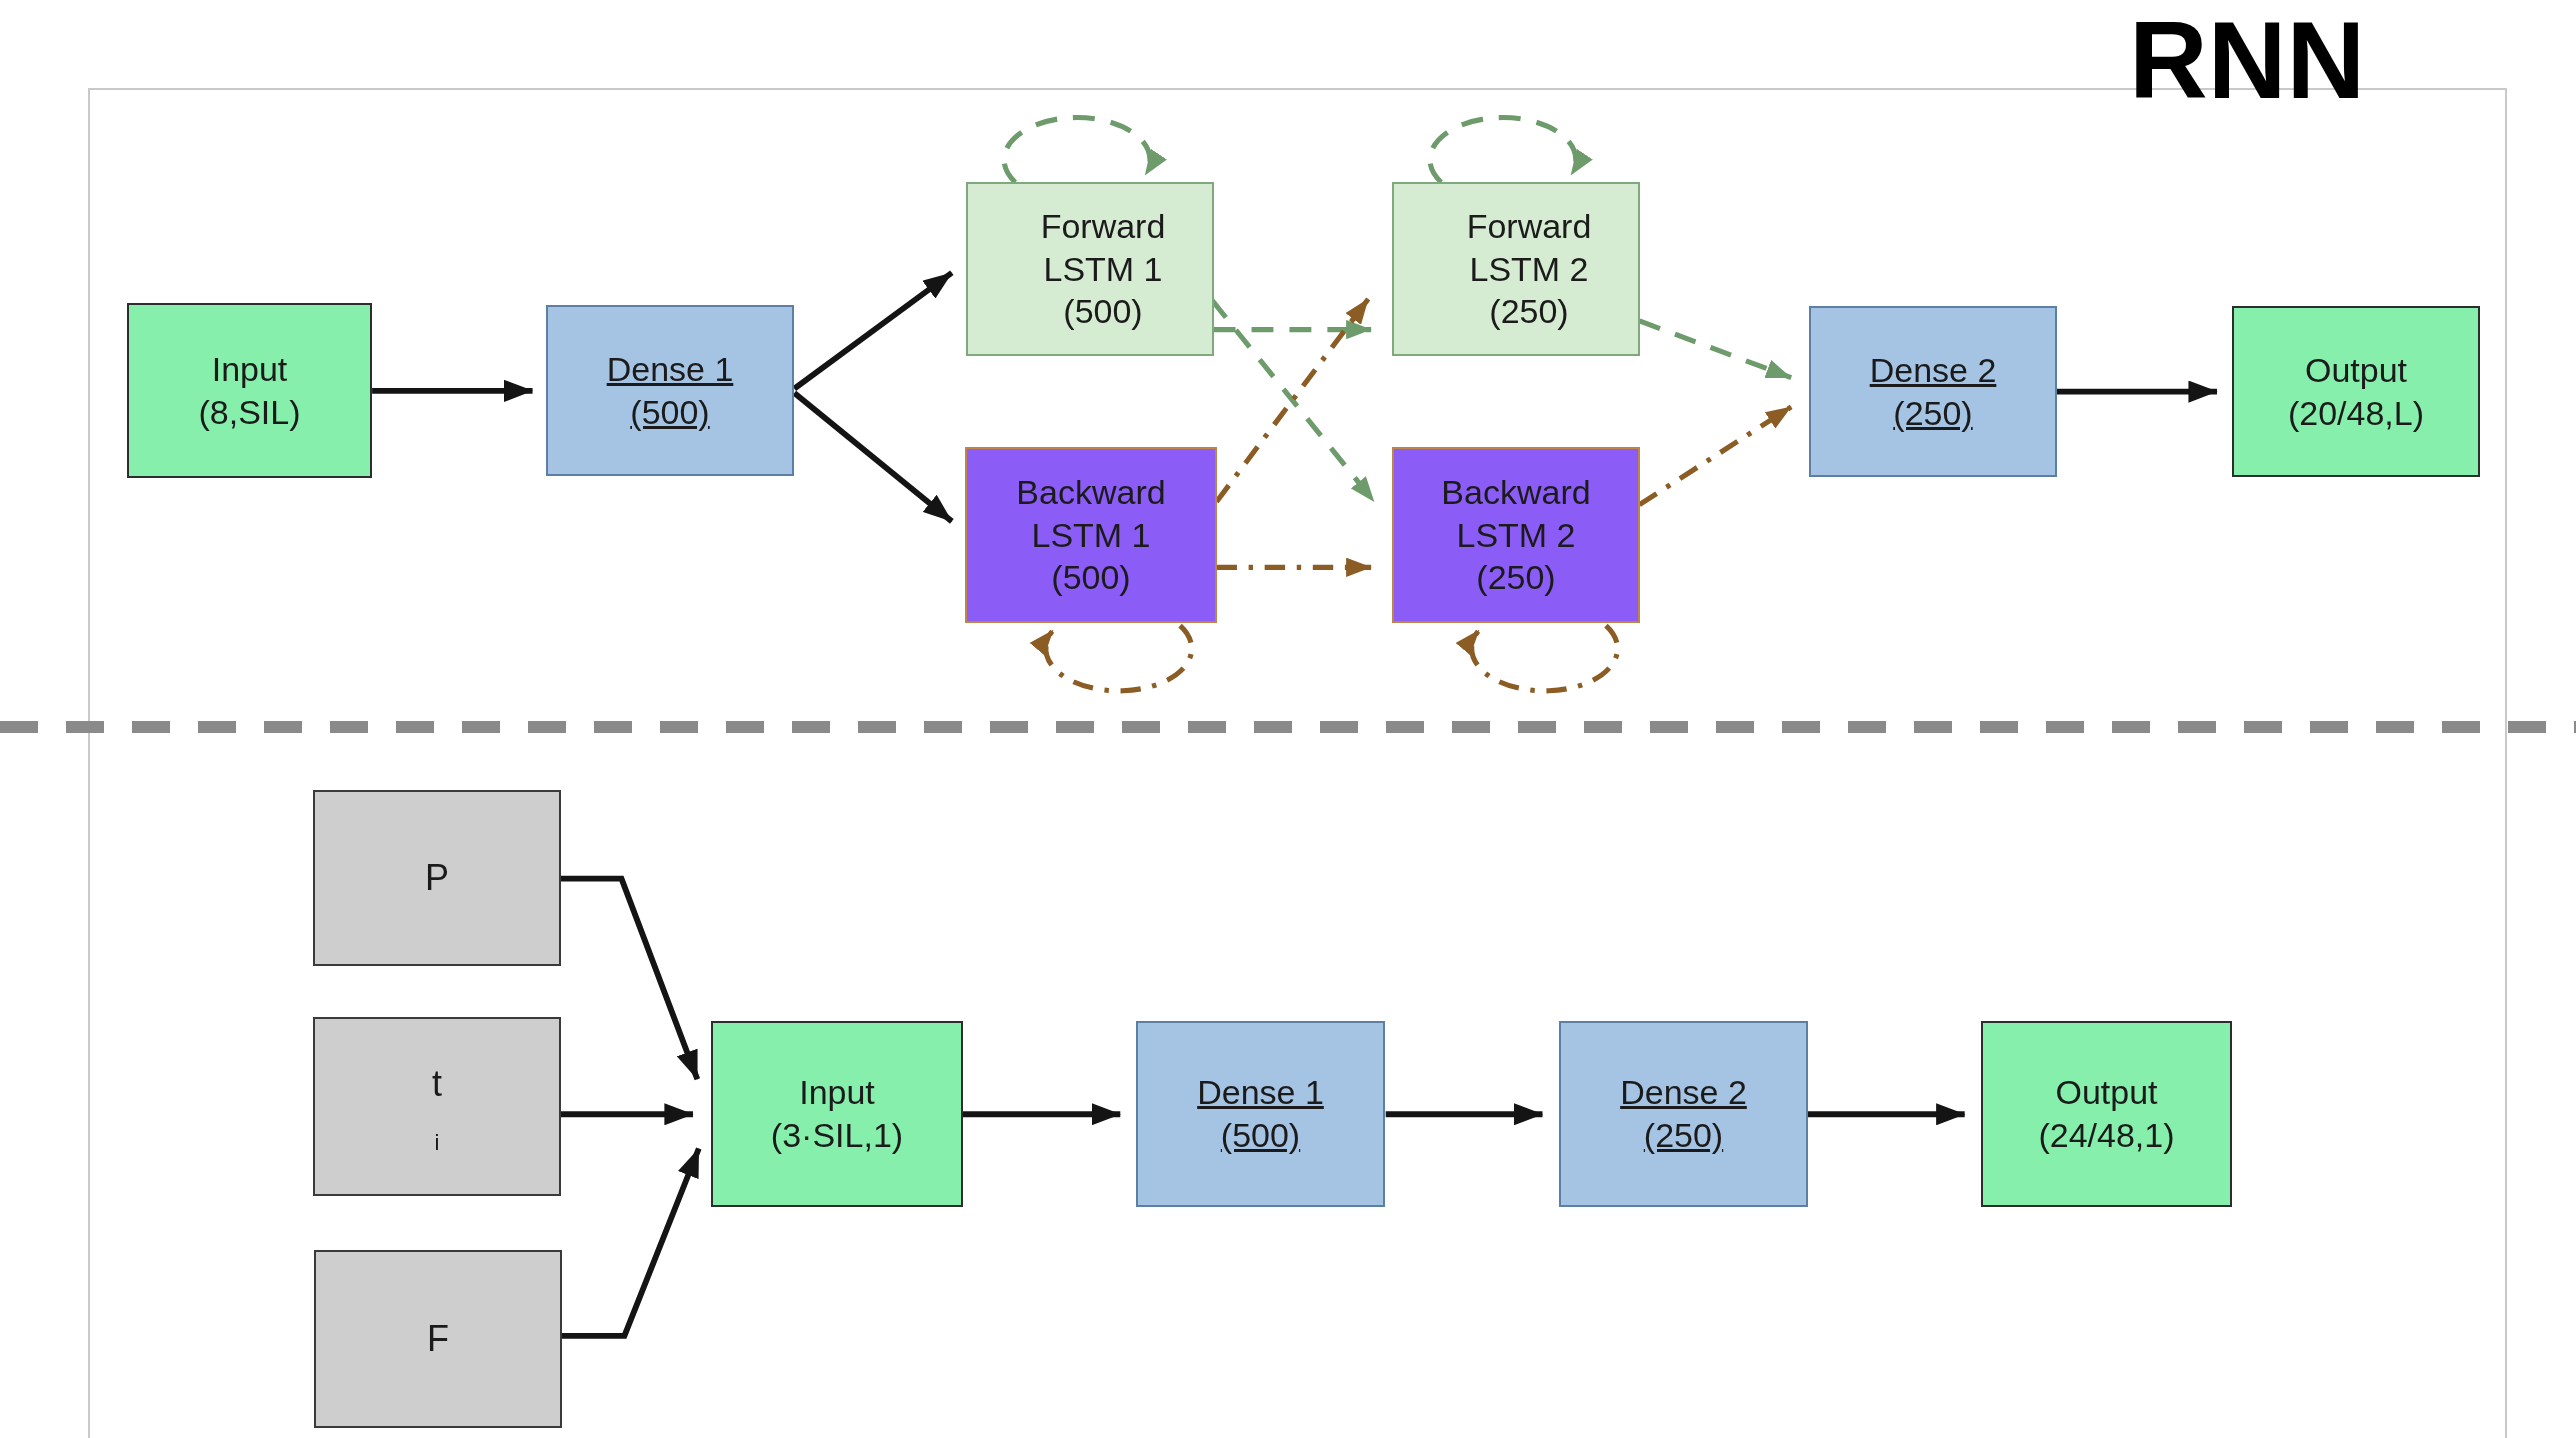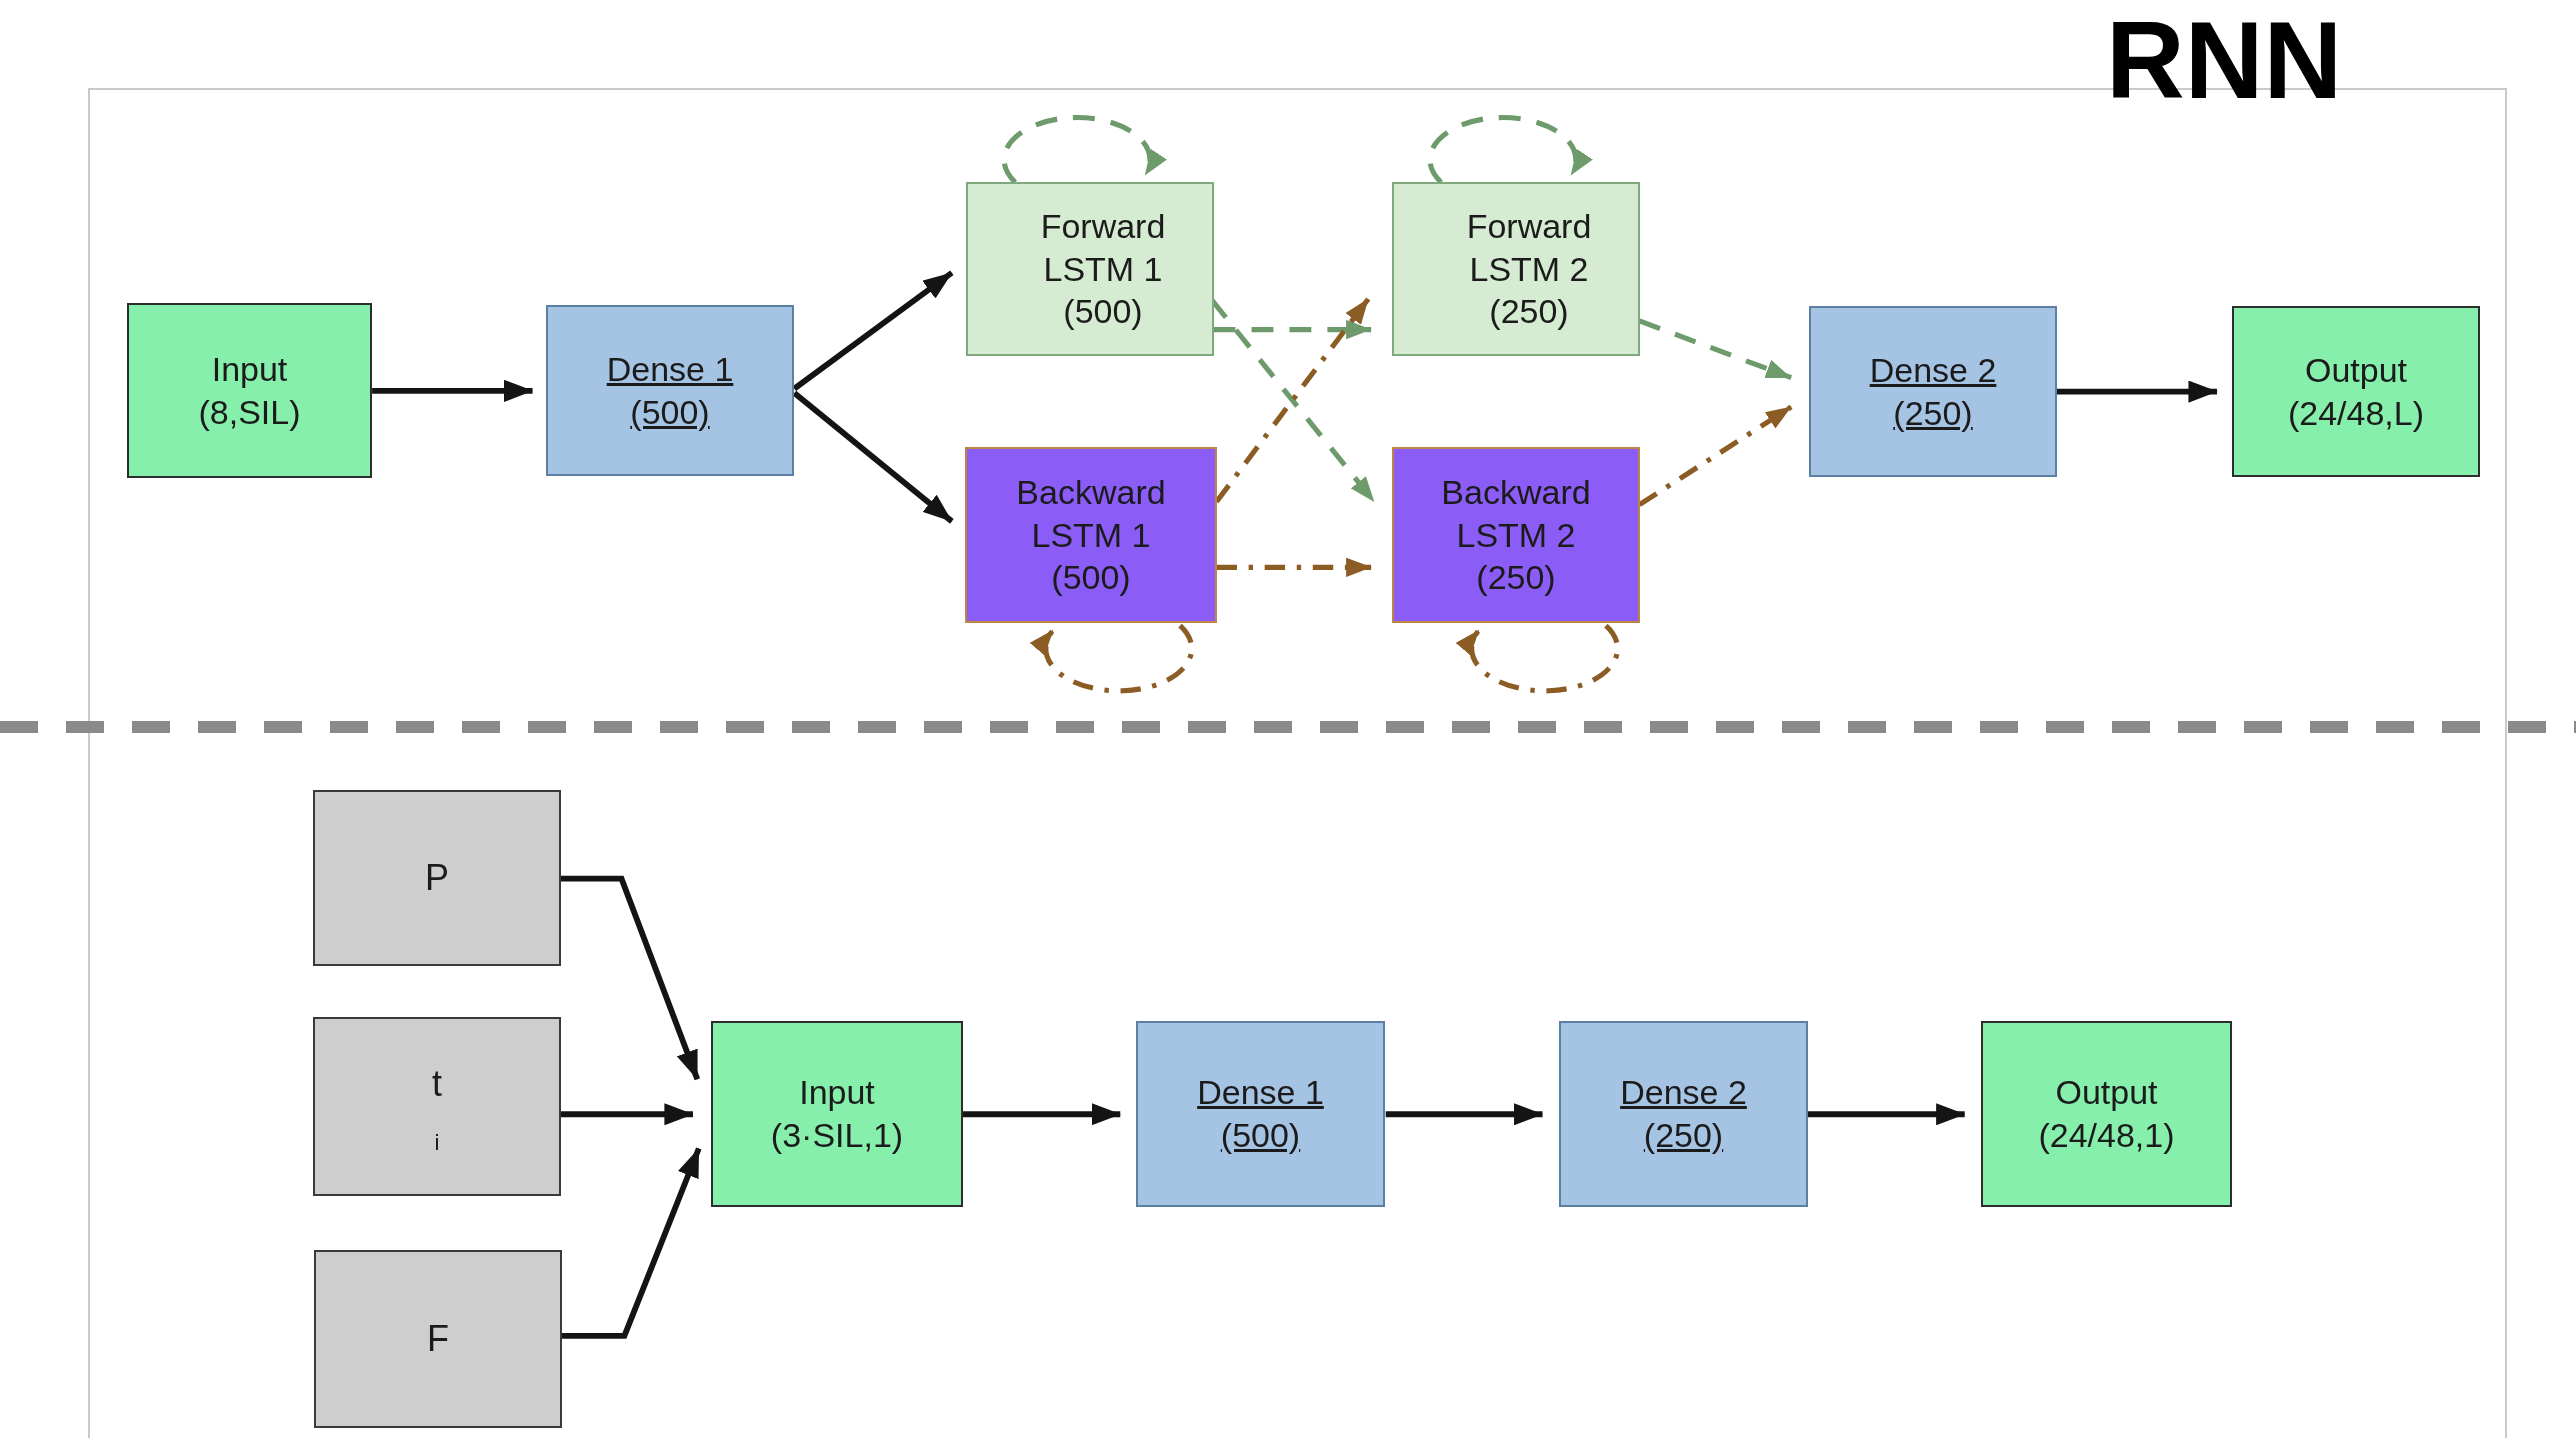--- a/index.html
+++ b/index.html
@@ -11,21 +11,21 @@
     position:absolute;left:88px;top:88px;width:2419px;height:1351px;
     border:2.2px solid #c9c9c9;border-bottom:none;box-sizing:border-box;
   }
   .divider{
     position:absolute;left:0;top:721px;width:2576px;height:12.4px;
     background:repeating-linear-gradient(to right,#8a8a8a 0px,#8a8a8a 38px,transparent 38px,transparent 66px);
     z-index:4;
   }
   .title{
     position:absolute;font-weight:bold;color:#000;font-size:109px;line-height:1;
-    letter-spacing:0px;z-index:6;
+    letter-spacing:0px;z-index:6;margin-left:23px;
   }
   .title.rnn{left:2106px;top:5.8px;}
   .title.sinn{left:2114px;top:852px;}
   .node{
     position:absolute;box-sizing:border-box;display:flex;flex-direction:column;
     align-items:center;justify-content:center;text-align:center;
     font-size:34px;line-height:1.26;color:#1b1b1b;z-index:5;
   }
   .node span{display:block;}
   .gray   {background:#86efac;border:2.9px solid #2d2d2d;align-items:center;}
@@ -121,21 +121,21 @@
     <span>(250)</span>
   </div>
 
   <div class="node blue" style="left:1809px;top:306px;width:248px;height:171px;">
     <span>Dense 2</span>
     <span>(250)</span>
   </div>
 
   <div class="node gray" style="left:2232px;top:306px;width:248px;height:171px;">
     <span>Output</span>
-    <span>(24/48,L)</span>
+    <span>(20/48,L)</span>
   </div>
 
   <div class="node lgray" style="left:313px;top:790px;width:248px;height:176px;">
     <span>P</span>
   </div>
 
   <div class="node lgray" style="left:313px;top:1017px;width:248px;height:179px;">
     <span><span>t</span><sub class="ti">i</sub></span>
   </div>
 

